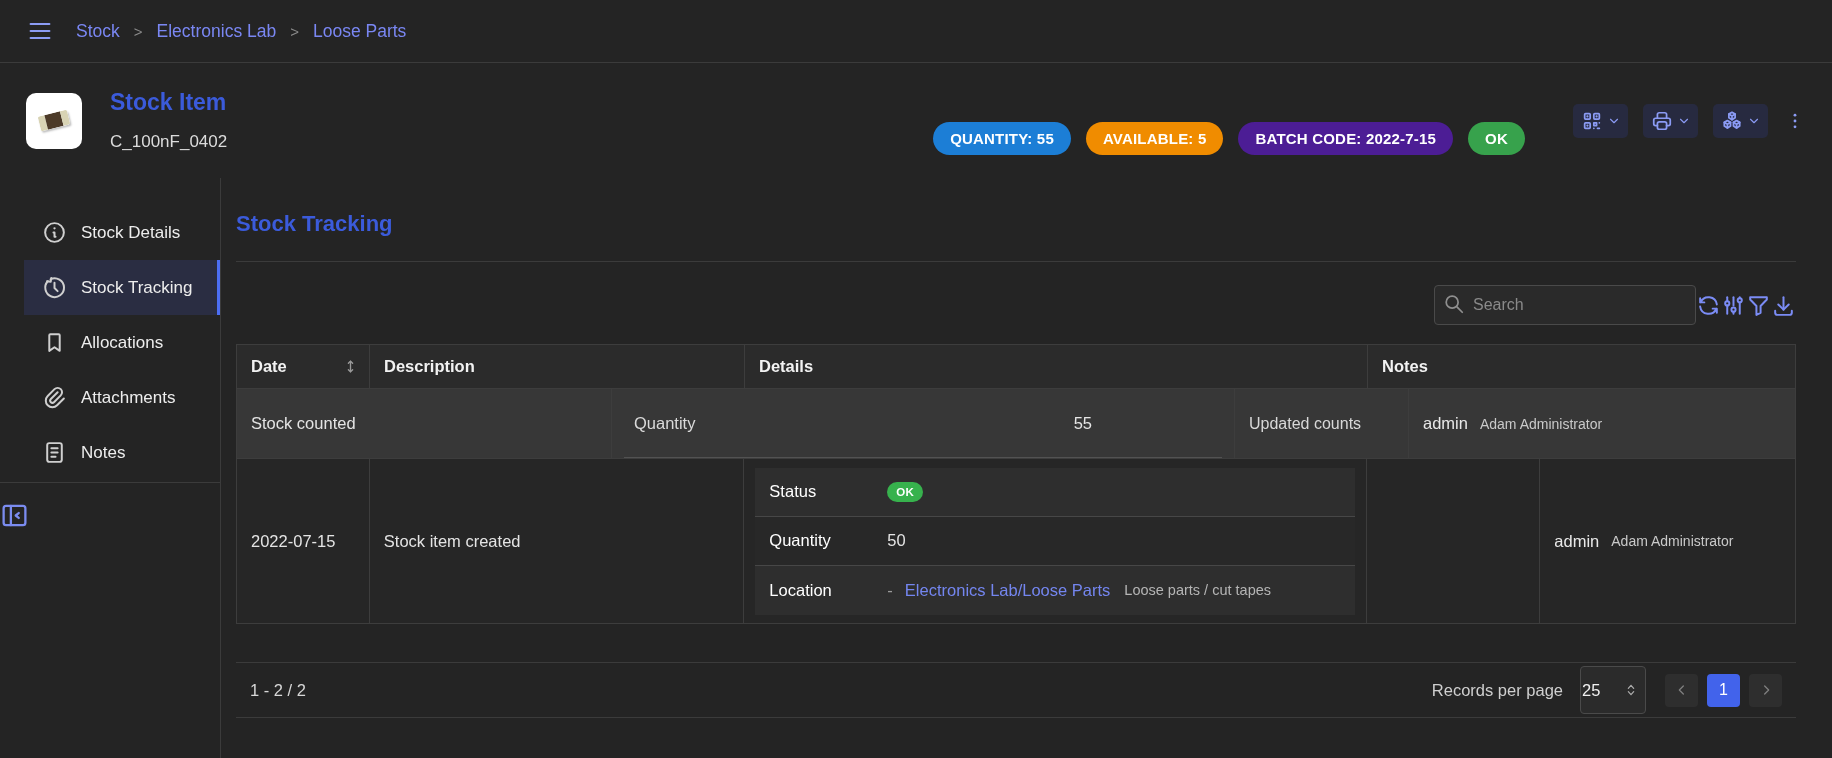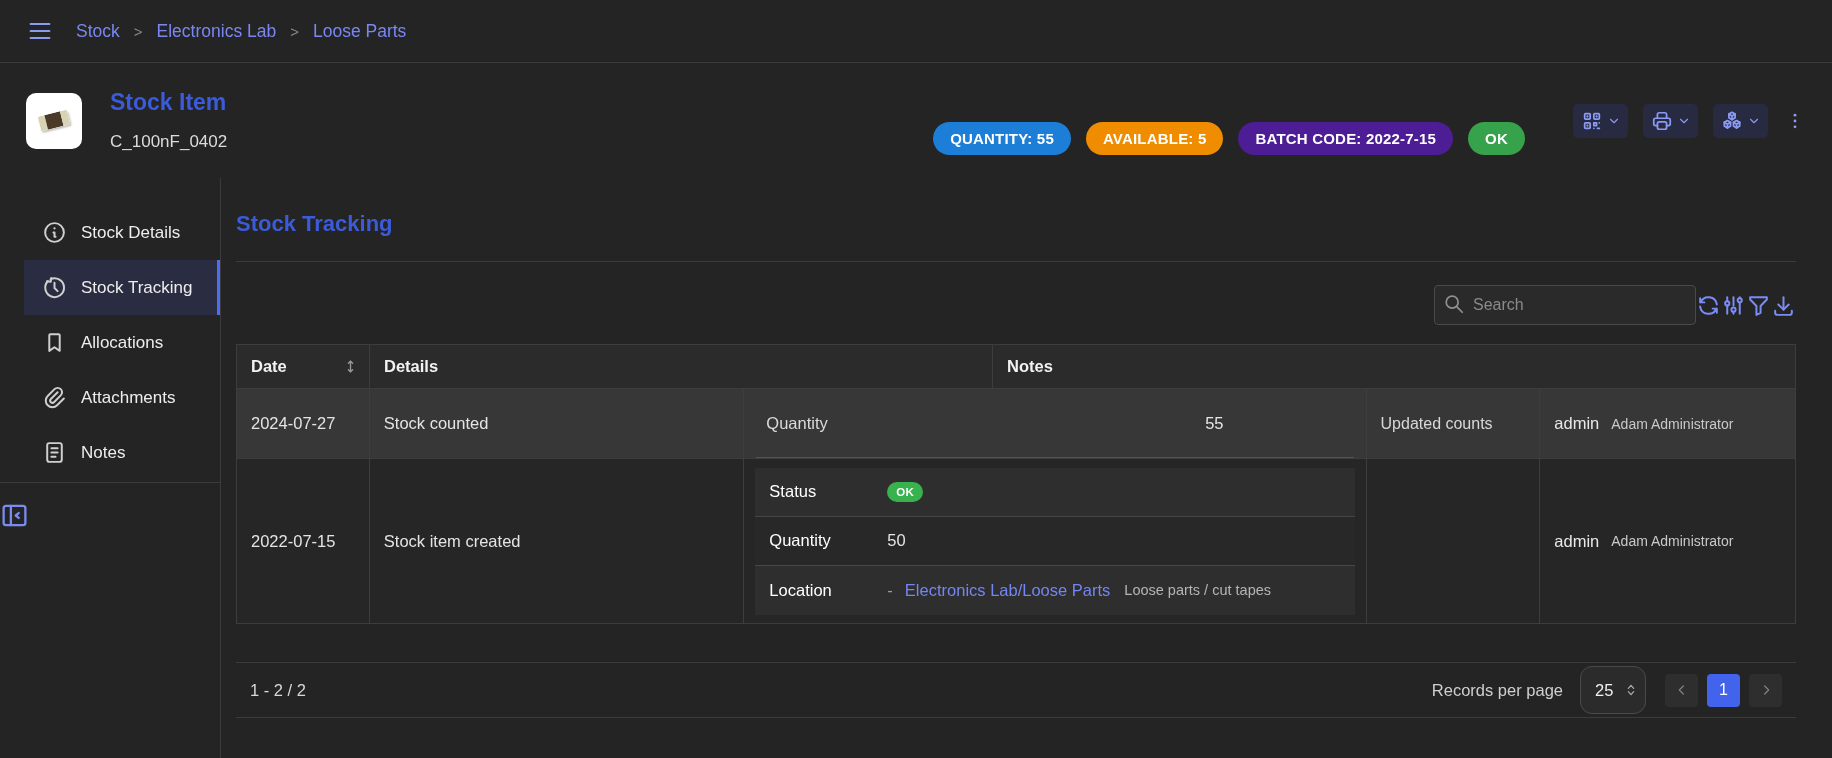--- a/index.html
+++ b/index.html
@@ -95,22 +95,22 @@
   .uname { color:#e8e8e8; }
   .ufull { color:#c9c9c9; font-size:14px; }
   .notetxt { color:#d8d8d8; font-size:16px; }
 
   
   .tfoot { margin-top:38px; width:1560px; height:56px; border-top:1px solid #3b3b3b;
            border-bottom:1px solid #3b3b3b; display:flex; align-items:center; padding:0 14px; }
   .range { font-size:16.5px; color:#d8d8d8; }
   .footright { margin-left:auto; display:flex; align-items:center; gap:13px; }
   .rpp { font-size:16.5px; color:#cfcfcf; margin-right:4px; }
-  .psize { width:66px; height:48px; background:#2b2b2b; border:1px solid #4a4a4a; border-radius:12px;
-           display:flex; align-items:center; padding:0 6px 0 14px; cursor:pointer; }
+  .psize { width:66px; height:48px; background:#2b2b2b; border:1px solid #4a4a4a; border-radius:4px;
+           display:flex; align-items:center; padding:0 6px 0 1px; cursor:pointer; }
   .psize .pval { color:#f0f0f0; font-size:16.5px; flex:1; }
   .psize .selicon { color:#aaaaaa; }
   .pager { display:flex; align-items:center; gap:9px; margin-left:6px; }
   .pgbtn { width:33px; height:33px; border-radius:4px; background:#2e2e2e; color:#808080;
            display:flex; align-items:center; justify-content:center; cursor:pointer; font-size:16px; }
   .pgbtn.current { background:#4263eb; color:#ffffff; font-weight:400; }
 </style>
 </head>
 <body>
 
@@ -317,30 +317,32 @@
           <div class="cell c-date">
             <span>Date</span>
             <span class="sort-ic">
               <svg width="17" height="17" viewBox="0 0 24 24" class="icn" stroke-width="1.7">
                 <path d="M12 4.5v15"></path>
                   <path d="M9 7.5l3-3l3 3"></path>
                   <path d="M9 16.5l3 3l3-3"></path>
               </svg>
             </span>
           </div>
+          <div class="cell c-desc">
+              <span>Description</span>
+            </div>
           <div class="cell c-details">
               <span>Details</span>
             </div>
           <div class="cell c-notes">
               <span>Notes</span>
             </div>
         </div>
 
         <div class="trow r1">
-          <div class="cell c-date">2024-07-27</div>
           <div class="cell c-desc">Stock counted</div>
           <div class="cell c-details cell-top">
             <div class="d-inner1">
               <span class="dlabel">Quantity</span>
               <span class="dval">55</span>
             </div>
           </div>
           <div class="cell c-notes">
               <span class="notetxt">Updated counts</span>
             </div>

